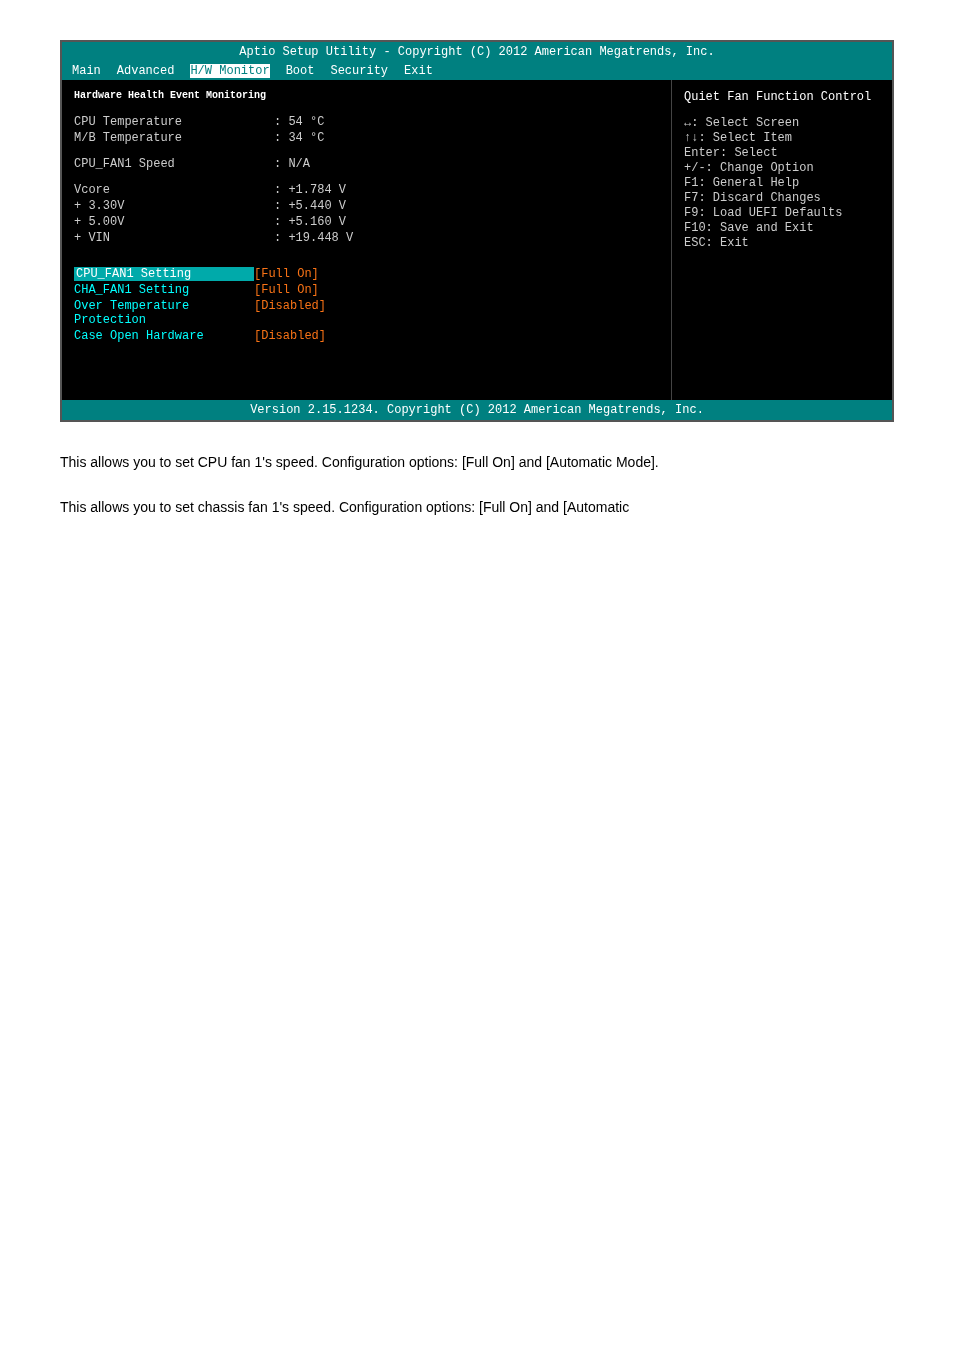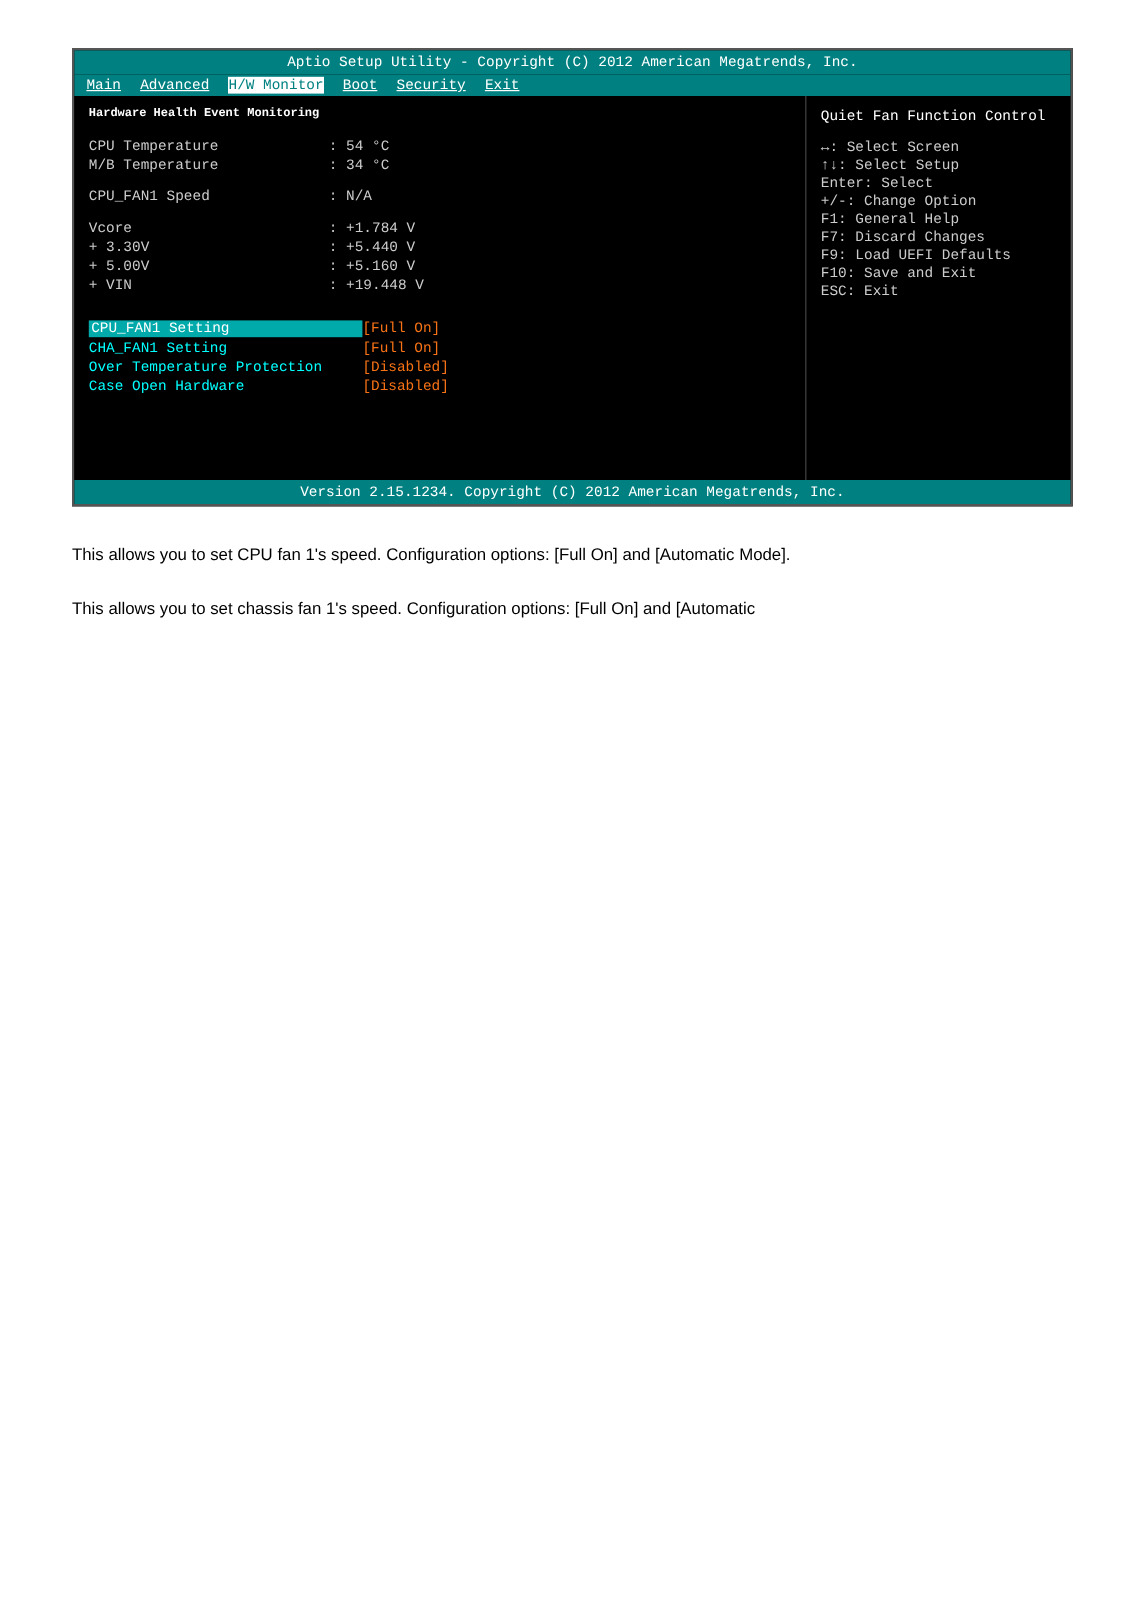--- a/index.html
+++ b/index.html
@@ -36,21 +36,20 @@
     }
 
     
     .bios-menu-bar {
       background: #008080;
       color: #fff;
       padding: 2px 10px;
       font-size: 12px;
       display: flex;
       gap: 16px;
-      text-decoration: underline;
     }
 
     .bios-menu-item {
       color: #fff;
       cursor: pointer;
     }
 
     .bios-menu-item.active {
       background: #fff;
       color: #008080;
@@ -104,21 +103,21 @@
       height: 10px;
     }
 
     .bios-setting-row {
       display: flex;
       margin-bottom: 2px;
       font-size: 12px;
     }
 
     .bios-setting-label {
-      width: 228px;
+      width: 180px;
       color: #0ff;
     }
 
     .bios-setting-value {
       color: #f97316;
     }
 
     .bios-highlight {
       background: #00aaaa;
       color: #fff;
@@ -241,21 +240,21 @@
         </div>
 
       </div>
 
       <div class="bios-right">
 
         <div class="bios-right-title">Quiet Fan Function Control</div>
 
         <div class="bios-help-section">
           <div class="bios-help-item">↔: Select Screen</div>
-          <div class="bios-help-item">↑↓: Select Setup</div>
+          <div class="bios-help-item">↑↓: Select Item</div>
           <div class="bios-help-item">Enter: Select</div>
           <div class="bios-help-item">+/-: Change Option</div>
           <div class="bios-help-item">F1: General Help</div>
           <div class="bios-help-item">F7: Discard Changes</div>
           <div class="bios-help-item">F9: Load UEFI Defaults</div>
           <div class="bios-help-item">F10: Save and Exit</div>
           <div class="bios-help-item">ESC: Exit</div>
         </div>
 
       </div>

